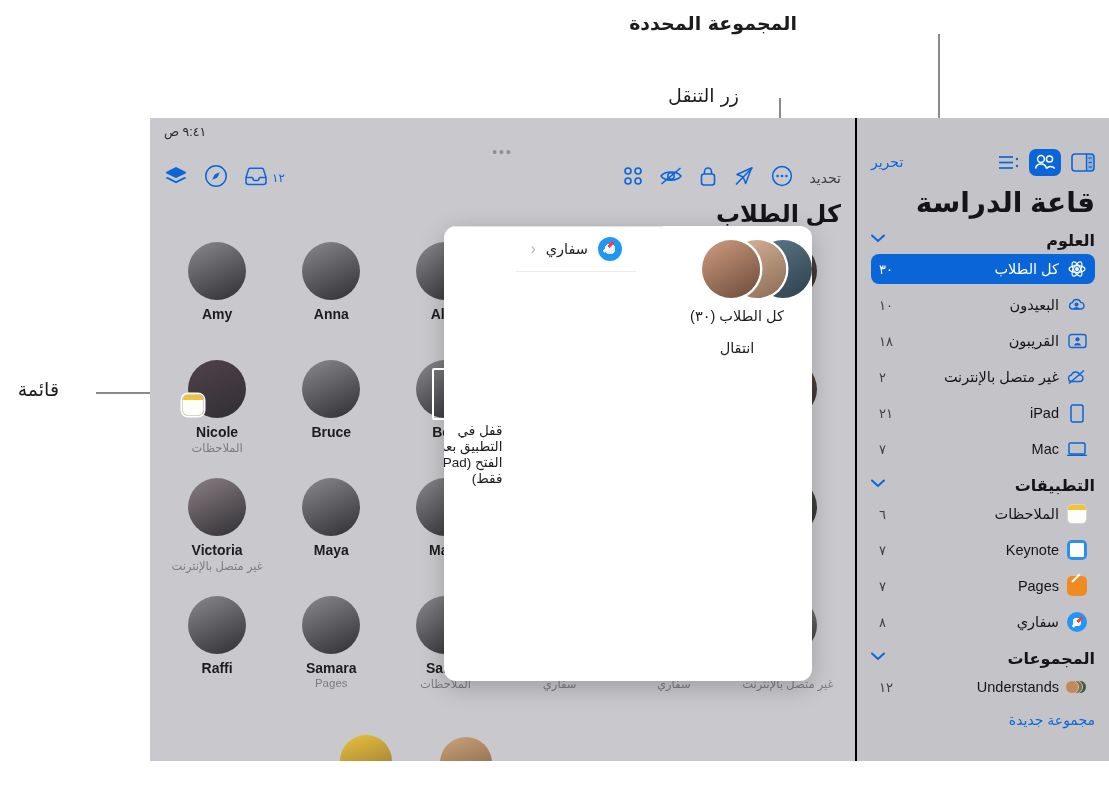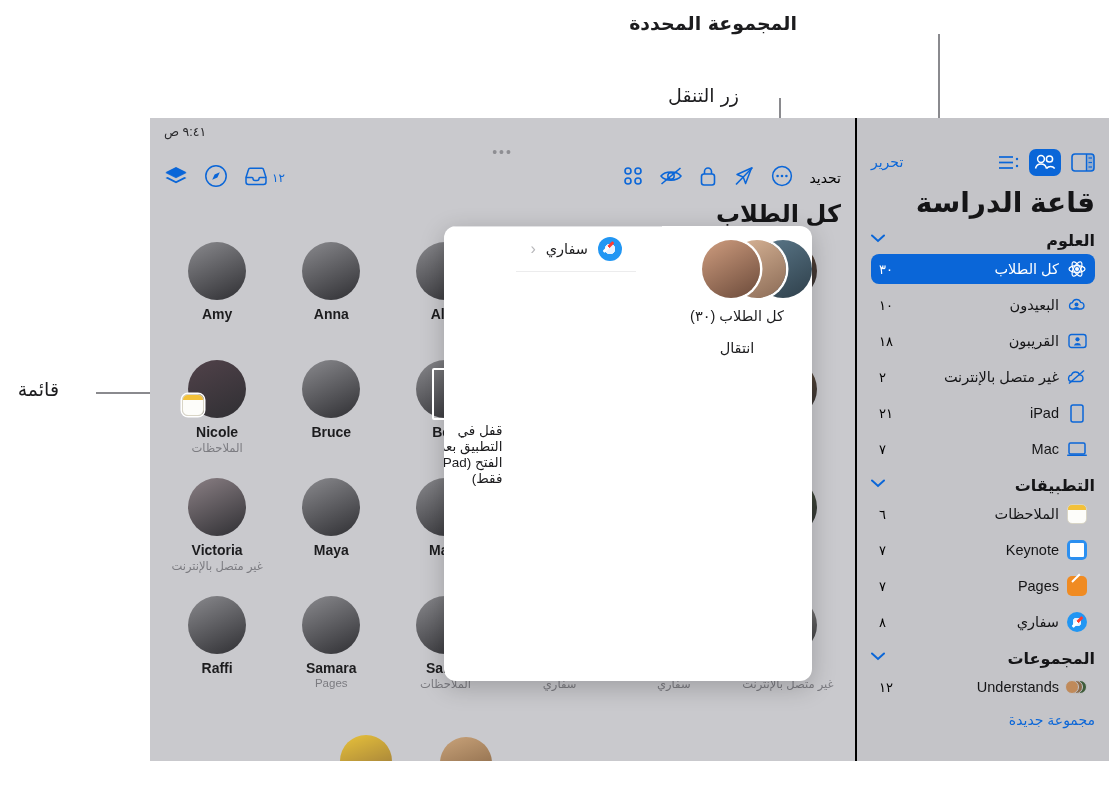--- a/index.html
+++ b/index.html
@@ -84,21 +84,21 @@
   .chev-down { color:#0a66d8; font-size: 13px; }
   .sb-row {
     display:flex; align-items:center; gap:8px;
     height: 30px; padding: 0 8px; border-radius: 8px;
     margin-bottom: 6px;
   }
   .sb-row.active { background:#0a66d8; }
   .sb-row.active .sb-row-label,
   .sb-row.active .sb-row-count { color:#fff; }
   .sb-row-label { font-size: 14.5px; color:#151517; flex: 0 0 auto; }
-  .sb-row-count { margin-inline-start:auto; font-size:13px; color:#000000; }
+  .sb-row-count { margin-inline-start:auto; font-size:13px; color:#404040; }
   .sb-icon-box { width:20px; height:20px; display:flex; align-items:center; justify-content:center; flex:0 0 20px;}
   .appicon { width:20px; height:20px; border-radius:5px; display:block; }
   .ic-notes { background: linear-gradient(#f3c13a 0 26%, #fdfdfa 26% 100%); border:0.5px solid #d9d5c6; }
   .ic-keynote { background:#2b8ff0; position:relative; }
   .ic-keynote::after{content:"";position:absolute;inset:3px;background:#fff;border-radius:1px;}
   .ic-pages { background:#f08b22; position:relative; }
   .ic-pages::after{content:"";position:absolute;left:5px;top:5px;width:11px;height:2px;background:#fff;transform:rotate(-45deg);transform-origin:left center;}
   .ic-safari { background:radial-gradient(circle at 50% 50%, #e8f3ff 0 30%, #2196f3 32% 100%); border-radius:50%; position:relative; }
   .ic-safari::after{content:"";position:absolute;left:8.5px;top:3px;width:3px;height:14px;background:linear-gradient(#ff3b30 0 50%, #fff 50% 100%);transform:rotate(45deg);border-radius:1px;}
   .grp-av { width:22px;height:16px;position:relative; }
@@ -112,21 +112,21 @@
     background: #c9c9cd;
     direction: rtl;
   }
   .main-dots { text-align:center; color:#8e8e93; font-size:14px; letter-spacing:2px; height:14px; }
   .main-toolbar {
     display:flex; align-items:center; height:40px;
     padding: 0 14px; gap: 18px;
   }
   .mt-left { display:flex; align-items:center; gap:16px; color:#0a66d8; }
   .mt-right { display:flex; align-items:center; gap:16px; margin-inline-start:auto; color:#0a66d8; }
-  .mt-label { font-size:14px; color:#000000; }
+  .mt-label { font-size:14px; color:#404040; }
   .inbox-badge { font-size:12px; color:#0a66d8; }
   .main-title {
     font-size:24px; font-weight:700; color:#151517;
     padding: 0 14px; margin-top: 2px;
   }
 
   
   .grid {
     display:grid;
     grid-template-columns: repeat(6, 1fr);

